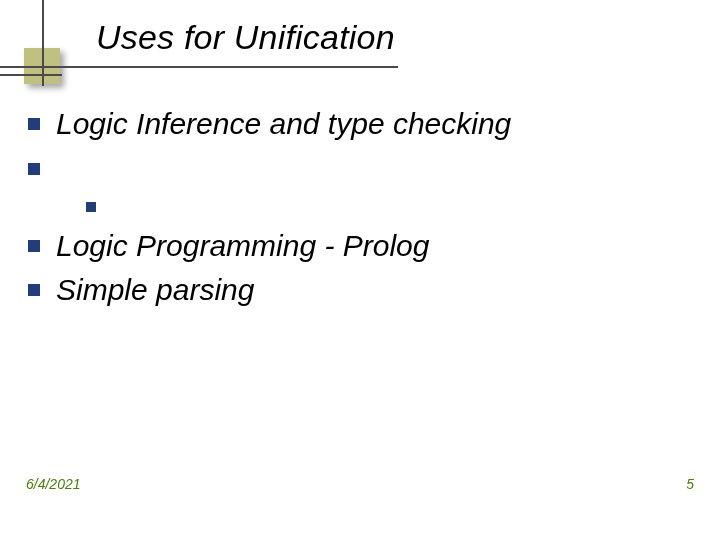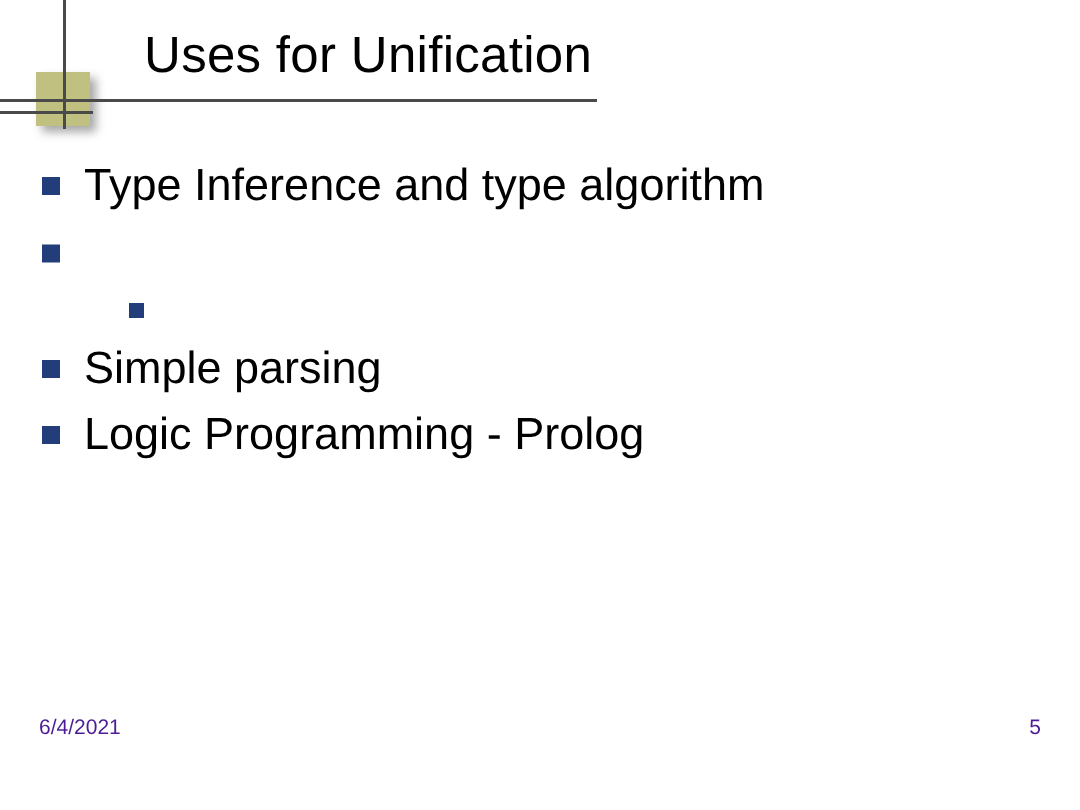--- a/index.html
+++ b/index.html
@@ -11,20 +11,21 @@
     font-family: Verdana, Geneva, sans-serif;
     color: #000;
     overflow: hidden;
     position: relative;
   }
   .slide {
     position: relative;
     width: 720px;
     height: 504px;
     box-sizing: border-box;
+    font-style: italic;
   }
   .title-wrap {
     position: absolute;
     top: 18px;
     left: 0;
     width: 100%;
   }
   .title-text {
     font-size: 34px;
     margin-left: 96px;
@@ -101,60 +102,60 @@
     margin-right: 14px;
   }
   .footer {
     position: absolute;
     bottom: 12px;
     left: 26px;
     right: 26px;
     display: flex;
     justify-content: space-between;
     font-size: 14px;
-    color: #4c1d95;
+    color: #4d7c0f;
   }
 </style>
 </head>
 <body>
 
 <div class="slide">
 
   <div class="deco square"></div>
   <div class="deco vline"></div>
   <div class="deco hline-long"></div>
   <div class="deco hline-short"></div>
 
   <div class="title-wrap">
     <div class="title-text">Uses for Unification</div>
   </div>
 
   <div class="body">
 
     <div class="lvl1">
       <div class="b"></div>
-      <div>Type Inference and type algorithm</div>
+      <div>Logic Inference and type checking</div>
     </div>
 
     <div class="lvl1">
       <div class="b"></div>
     </div>
 
     <div class="lvl2">
       <div class="b"></div>
     </div>
 
     <div class="lvl1">
       <div class="b"></div>
-      <div>Simple parsing</div>
+      <div>Logic Programming - Prolog</div>
     </div>
 
     <div class="lvl1">
       <div class="b"></div>
-      <div>Logic Programming - Prolog</div>
+      <div>Simple parsing</div>
     </div>
 
   </div>
 
   <div class="footer">
     <span>6/4/2021</span>
     <span>5</span>
   </div>
 
 </div>

